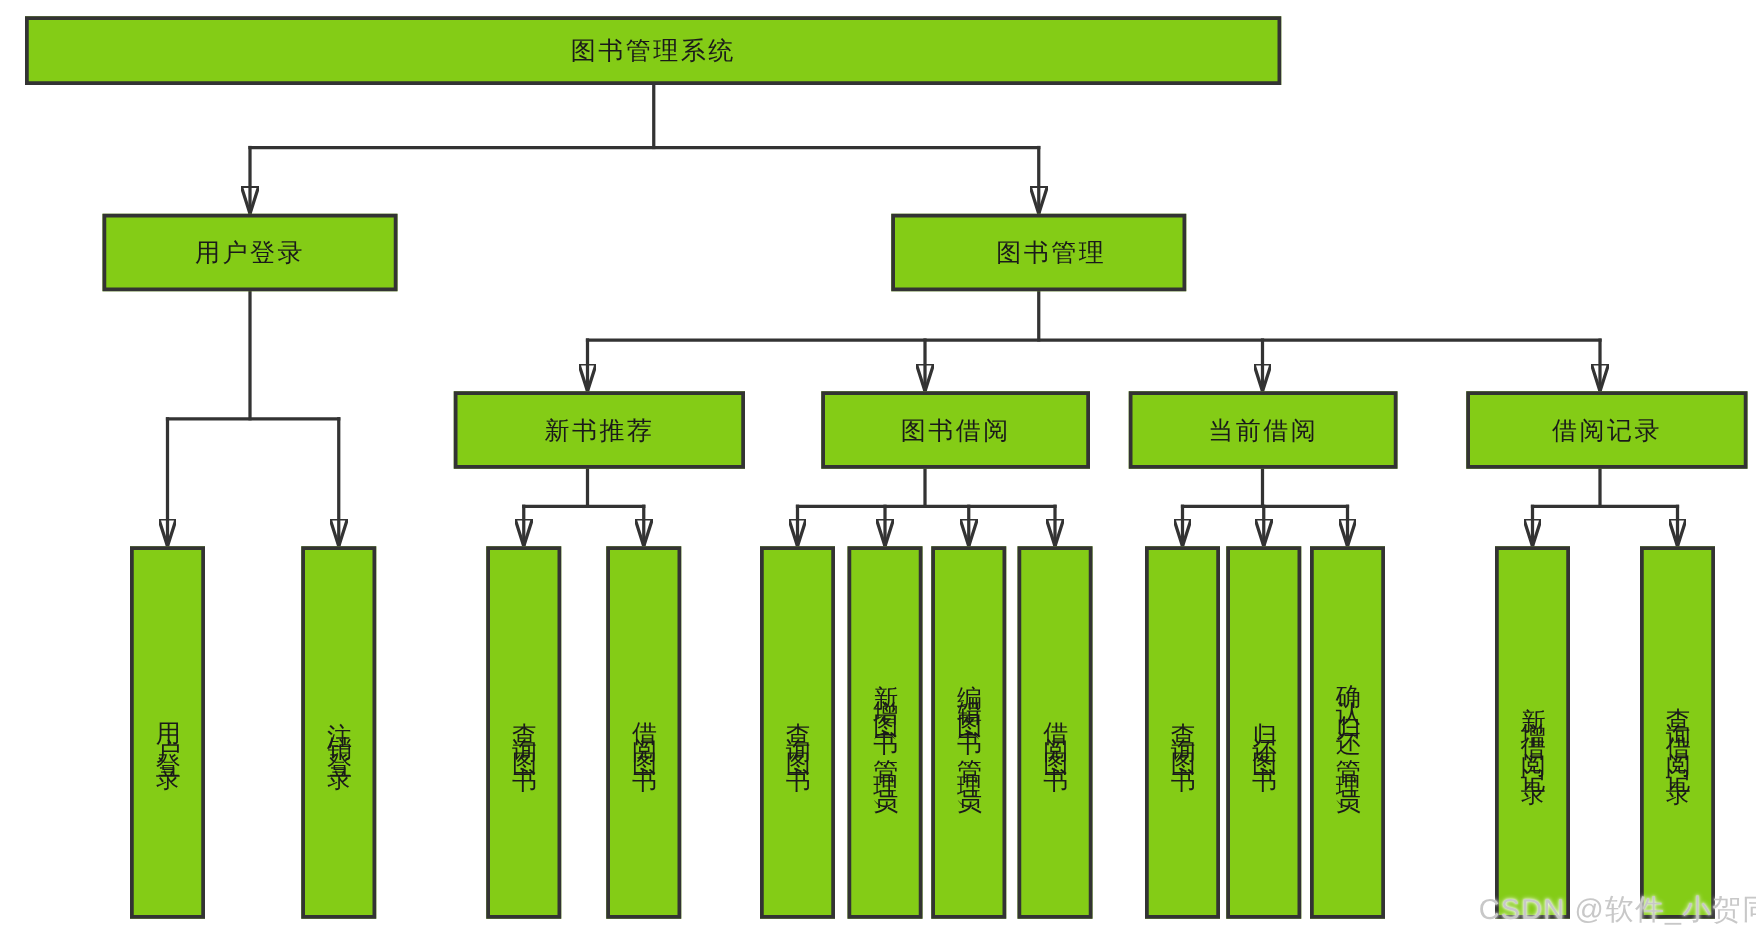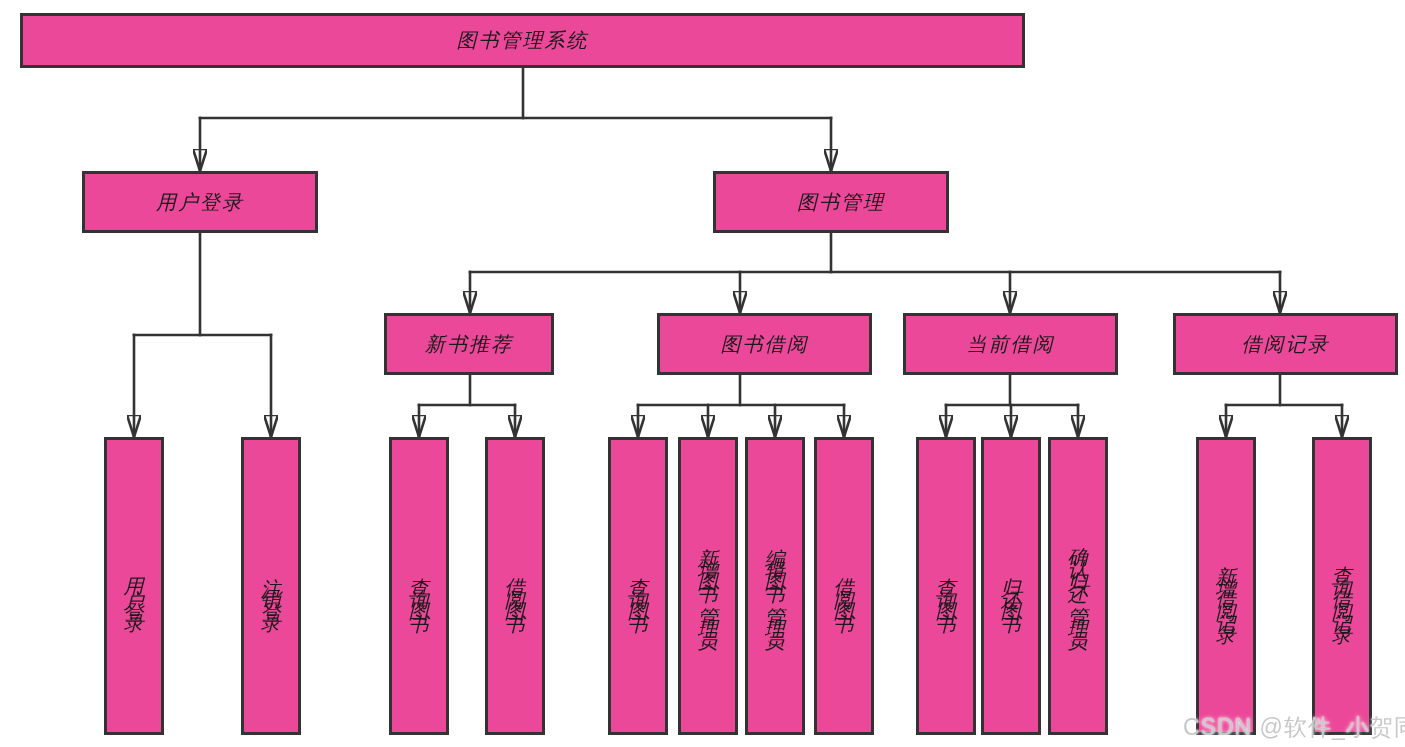--- a/index.html
+++ b/index.html
@@ -3,39 +3,39 @@
 <meta charset="utf-8">
 <style>
   html,body { margin:0; padding:0; background:#ffffff; }
   .canvas {
     position:relative; width:1405px; height:747px; background:#ffffff;
     font-family:"Liberation Sans", sans-serif; overflow:hidden;
   }
   .connectors { position:absolute; left:0; top:0; width:1405px; height:747px; }
   .connectors path { stroke:#333333; stroke-width:2.6; fill:none; stroke-linecap:square; }
   .node {
-    position:absolute; box-sizing:border-box; background:#ec4899;
+    position:absolute; box-sizing:border-box; background:#84cc16;
     border:3px solid #333333; display:flex; align-items:center; justify-content:center;
-    color:#1a1a1a; z-index:2;font-style:italic;
+    color:#1a1a1a; z-index:2;
   }
   .hlabel { font-size:20px; letter-spacing:2px; white-space:nowrap; }
   .leaf > span {
     writing-mode:vertical-rl; text-orientation:mixed;
     font-size:20px; letter-spacing:12px; line-height:1.1;
   }
   .watermark {
     position:absolute; z-index:5; white-space:nowrap;
     color:#c8c8c8; font-size:23px; letter-spacing:1px;
     text-shadow:0 0 2px #ffffff, 0 0 4px #ffffff;
   }
   
   #n-root { left:20px;  top:13px;  width:1005px; height:55px; }
   #n-b0   { left:82px;  top:171px; width:236px;  height:62px; }
   #n-b1   { left:713px; top:171px; width:236px;  height:62px;padding-left:20px; }
-  #n-g0   { left:384px; top:313px; width:170px;  height:62px; }
+  #n-g0   { left:363px; top:313px; width:233px;  height:62px; }
   #n-g1   { left:657px; top:313px; width:215px;  height:62px; }
   #n-g2   { left:903px; top:313px; width:215px;  height:62px; }
   #n-g3   { left:1173px;top:313px; width:225px;  height:62px; }
   .leaf   { top:437px; height:298px; width:60px; }
   #l-b0-0 { left:104px; }  #l-b0-1 { left:241px; }
   #l-g0-0 { left:389px; }  #l-g0-1 { left:485px; }
   #l-g1-0 { left:608px; }  #l-g1-1 { left:678px; }  #l-g1-2 { left:745px; }  #l-g1-3 { left:814px; }
   #l-g2-0 { left:916px; }  #l-g2-1 { left:981px; }  #l-g2-2 { left:1048px; }
   #l-g3-0 { left:1196px; } #l-g3-1 { left:1312px; }
   .watermark { left:1183px; top:712px; }

